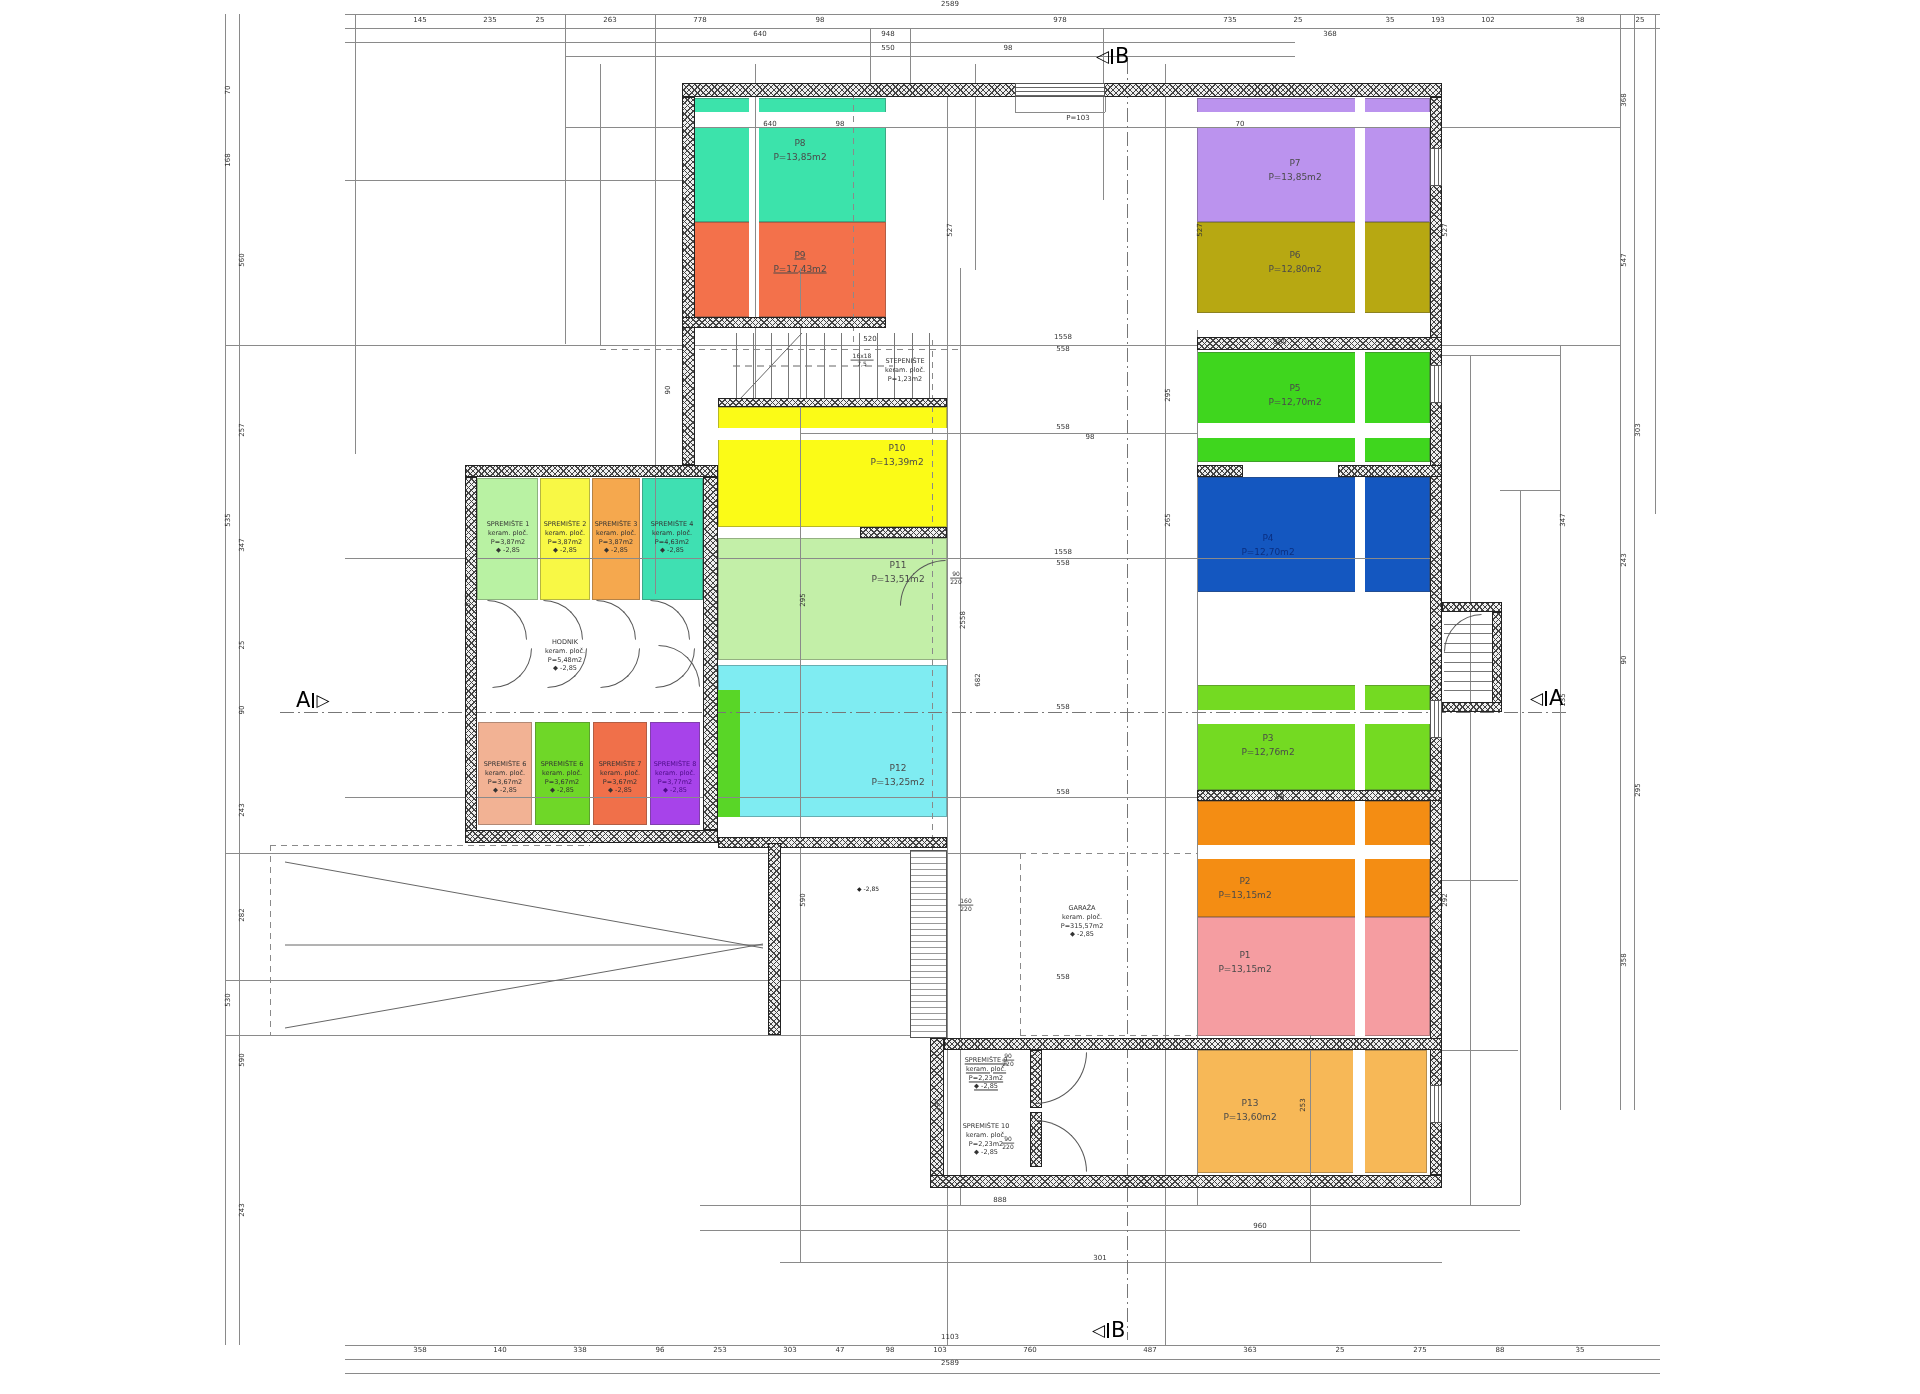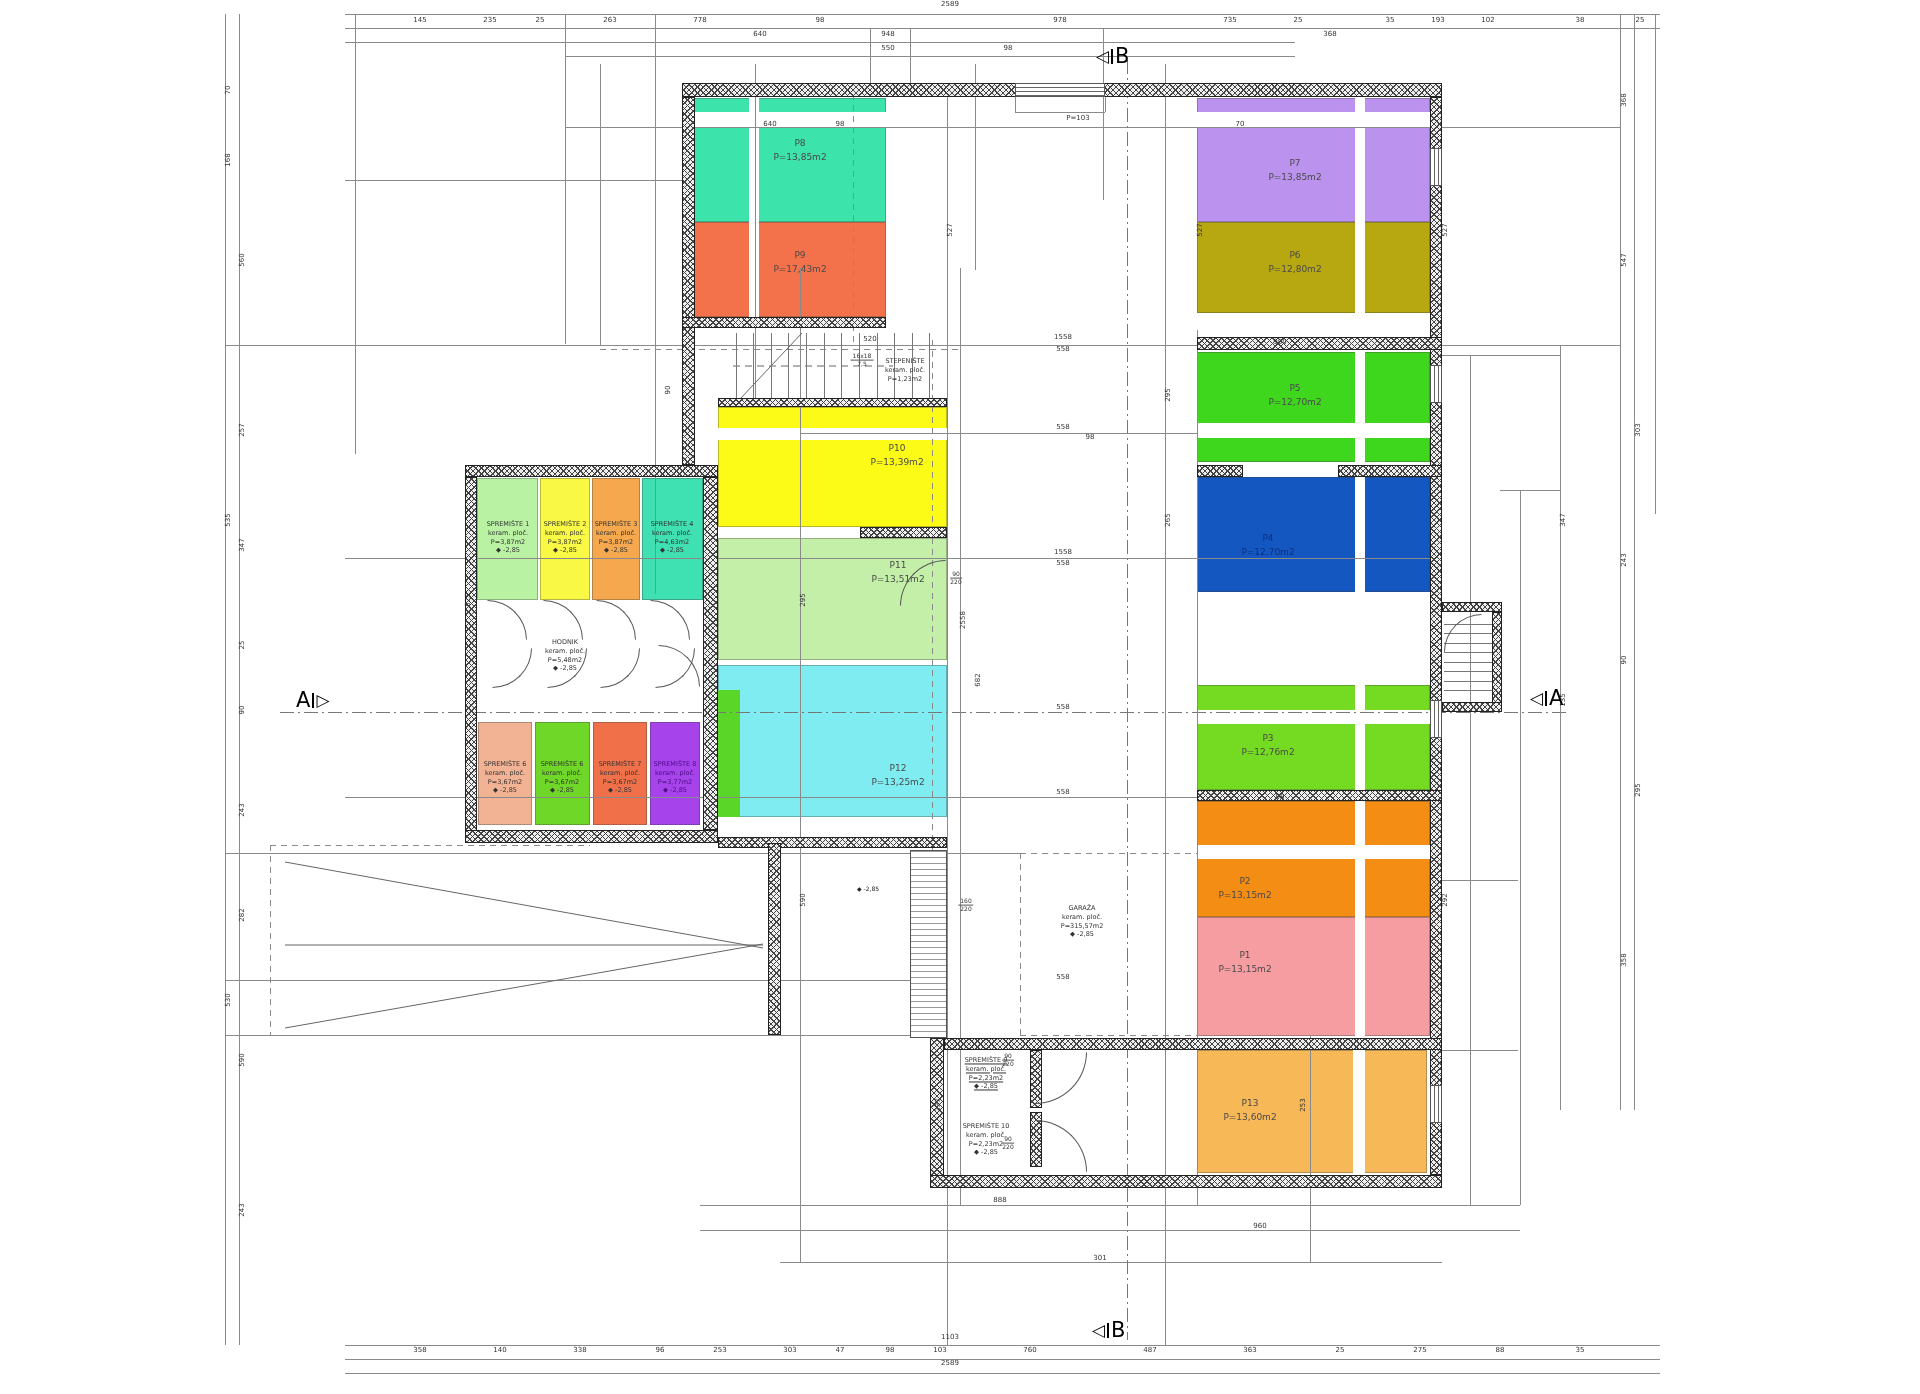--- a/index.html
+++ b/index.html
@@ -207,21 +207,21 @@
     <div class="door br" style="left: 492px; top: 648px; width: 40px; height: 40px;"></div>
     <div class="door br" style="left: 547px; top: 648px; width: 40px; height: 40px;"></div>
     <div class="door br" style="left: 600px; top: 648px; width: 40px; height: 40px;"></div>
     <div class="door br" style="left: 655px; top: 648px; width: 40px; height: 40px;"></div>
     <div class="door tr" style="left: 658px; top: 645px; width: 42px; height: 42px;"></div>
     <div class="door tl" style="left: 900px; top: 560px; width: 46px; height: 46px;"></div>
     <div class="door br" style="left: 1035px; top: 1052px; width: 52px; height: 52px;"></div>
     <div class="door tr" style="left: 1035px; top: 1120px; width: 52px; height: 52px;"></div>
     <div class="door tl" style="left: 1444px; top: 614px; width: 38px; height: 38px;"></div>
     <div class="rlabel" style="left: 800px; top: 150px;"><span>P8</span><br><span>P=13,85m2</span></div>
-    <div class="rlabel" style="left: 800px; top: 262px;"><span>P9</span><br><span>P=17,43m2</span></div>
+    <div class="rlabel" style="left: 800px; top: 262px; text-decoration: underline;"><span>P9</span><br><span>P=17,43m2</span></div>
     <div class="rlabel" style="left: 1295px; top: 152px; margin-top: 18px;"><span>P7</span><br><span>P=13,85m2</span></div>
     <div class="rlabel" style="left: 1295px; top: 262px;"><span>P6</span><br><span>P=12,80m2</span></div>
     <div class="rlabel" style="left: 1295px; top: 395px;"><span>P5</span><br><span>P=12,70m2</span></div>
     <div class="rlabel" style="left: 1268px; top: 545px; color: rgb(10, 47, 128);"><span>P4</span><br><span>P=12,70m2</span></div>
     <div class="rlabel" style="left: 1268px; top: 745px;"><span>P3</span><br><span>P=12,76m2</span></div>
     <div class="rlabel" style="left: 1245px; top: 888px;"><span>P2</span><br><span>P=13,15m2</span></div>
     <div class="rlabel" style="left: 1245px; top: 962px;"><span>P1</span><br><span>P=13,15m2</span></div>
     <div class="rlabel" style="left: 1250px; top: 1110px;"><span>P13</span><br><span>P=13,60m2</span></div>
     <div class="rlabel" style="left: 897px; top: 455px;"><span>P10</span><br><span>P=13,39m2</span></div>
     <div class="rlabel" style="left: 898px; top: 572px;"><span>P11</span><br><span>P=13,51m2</span></div>

